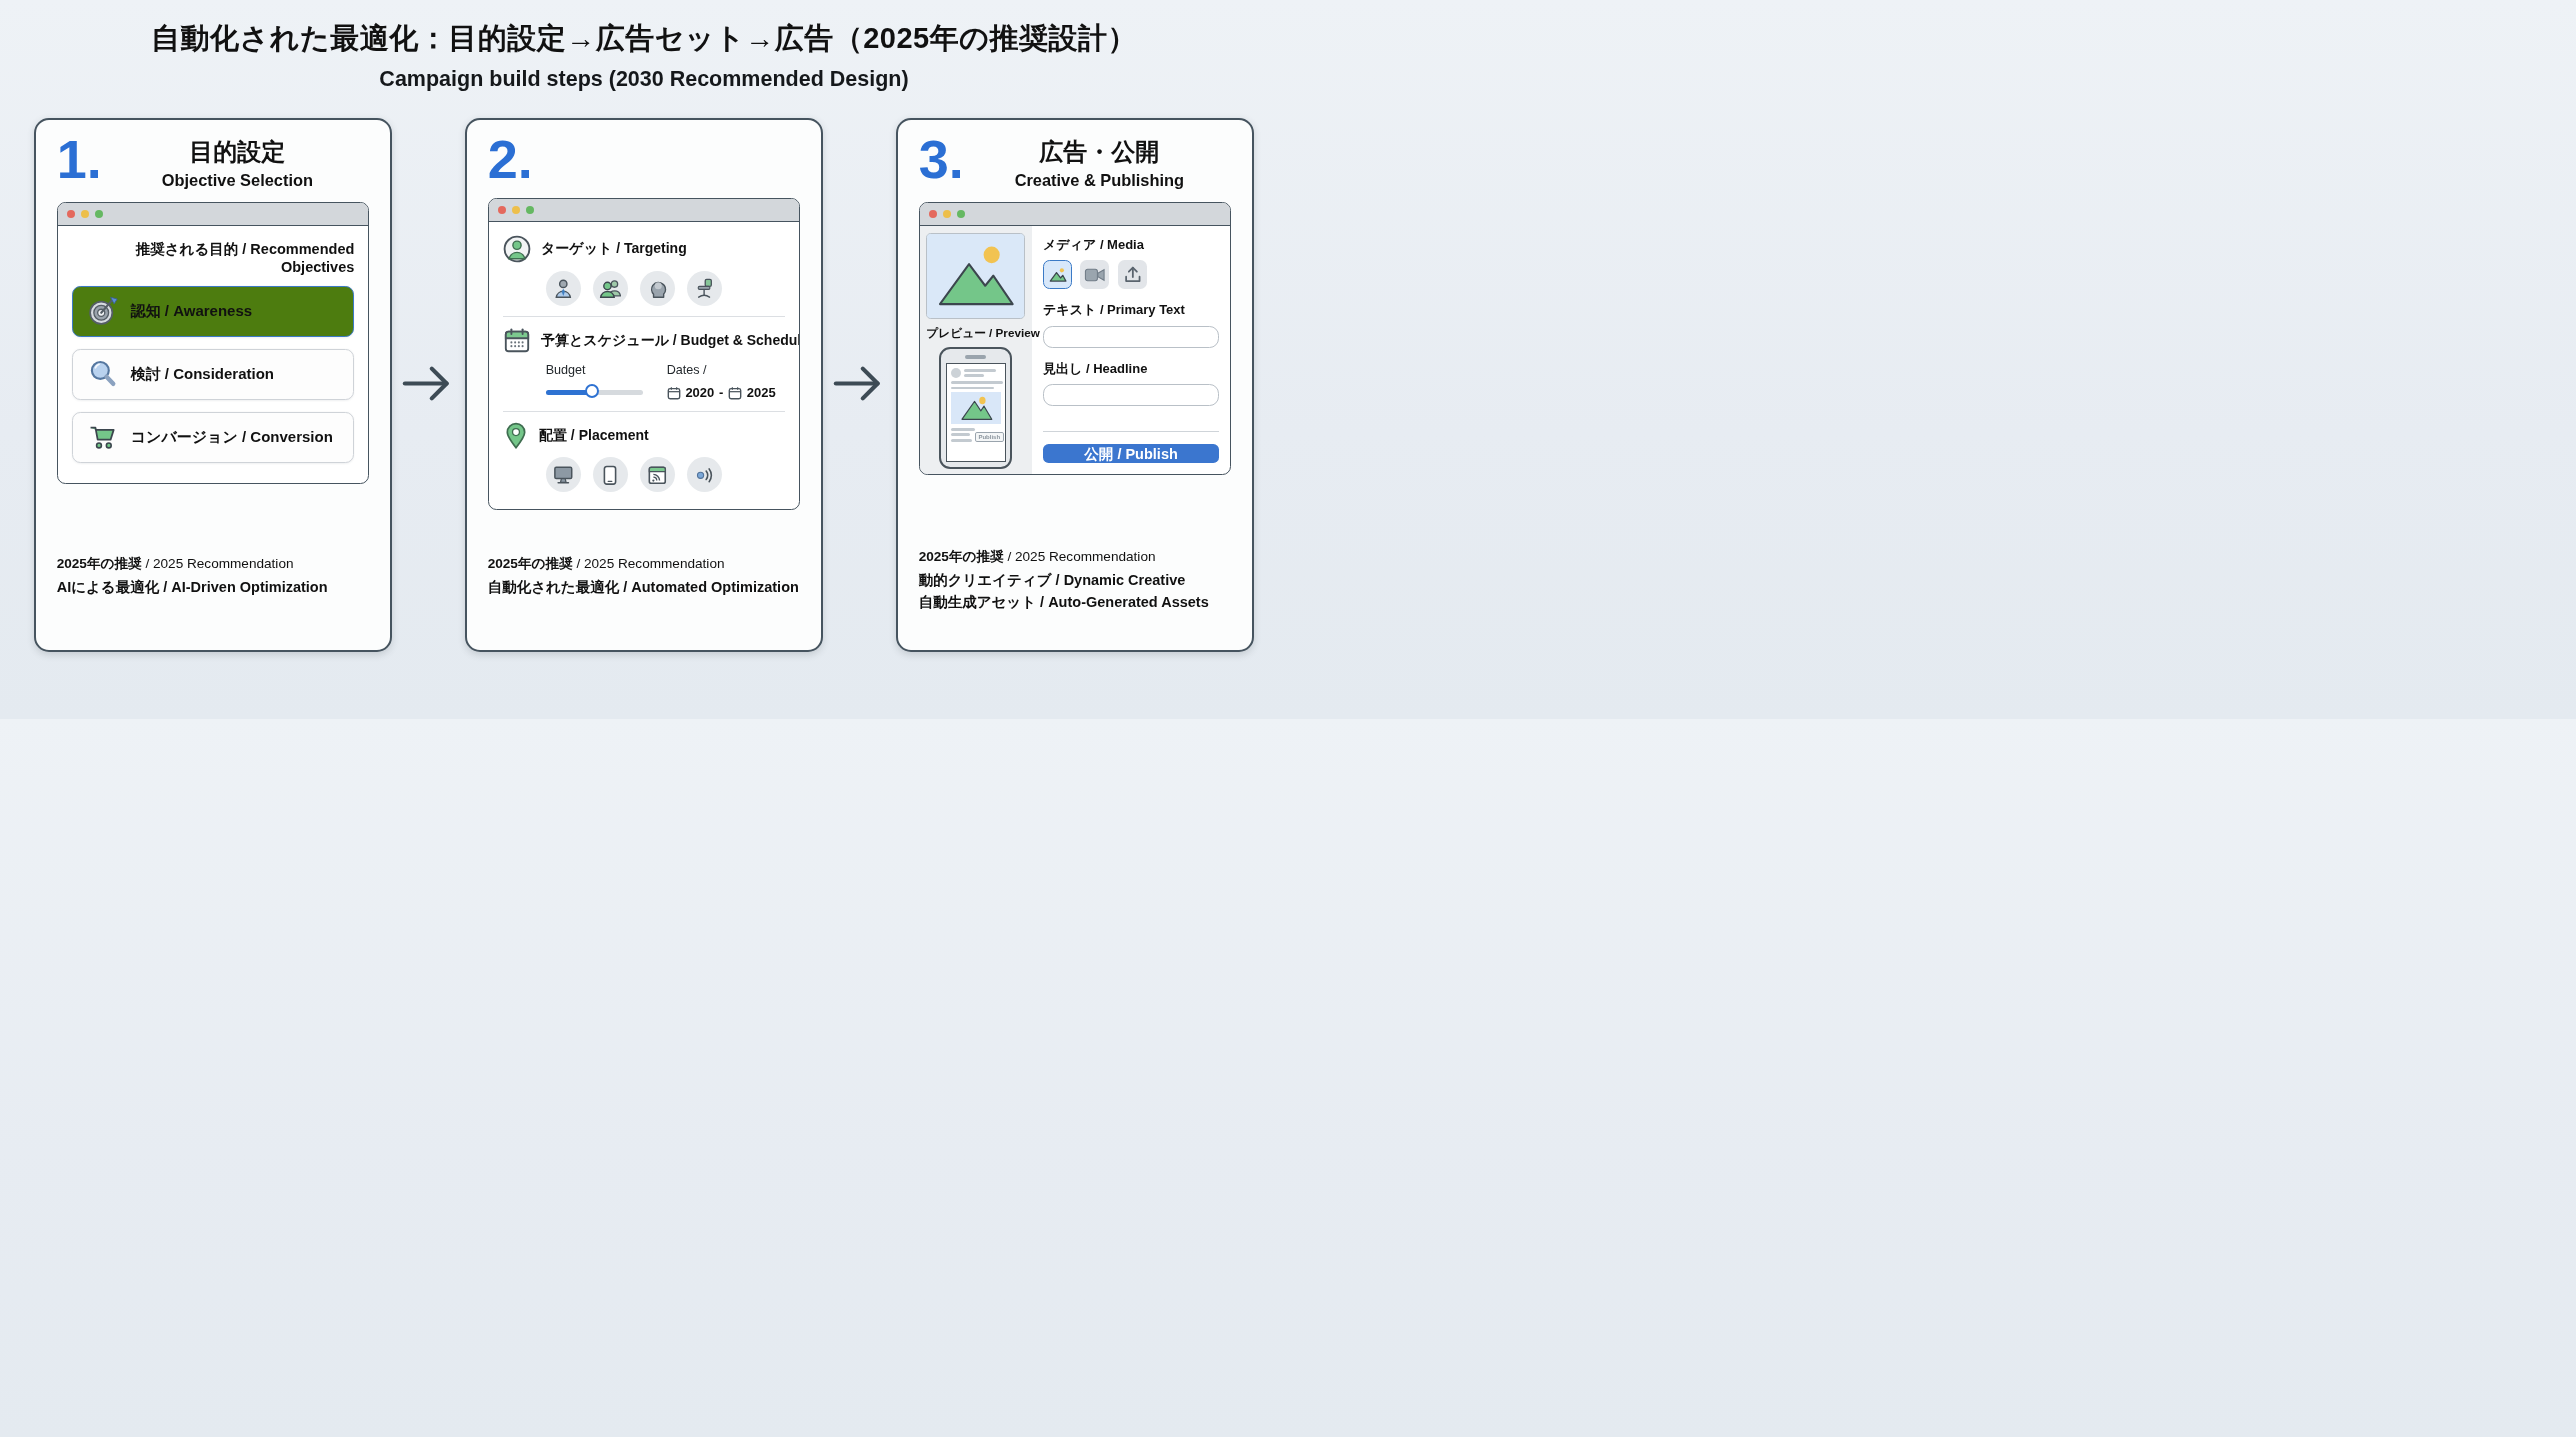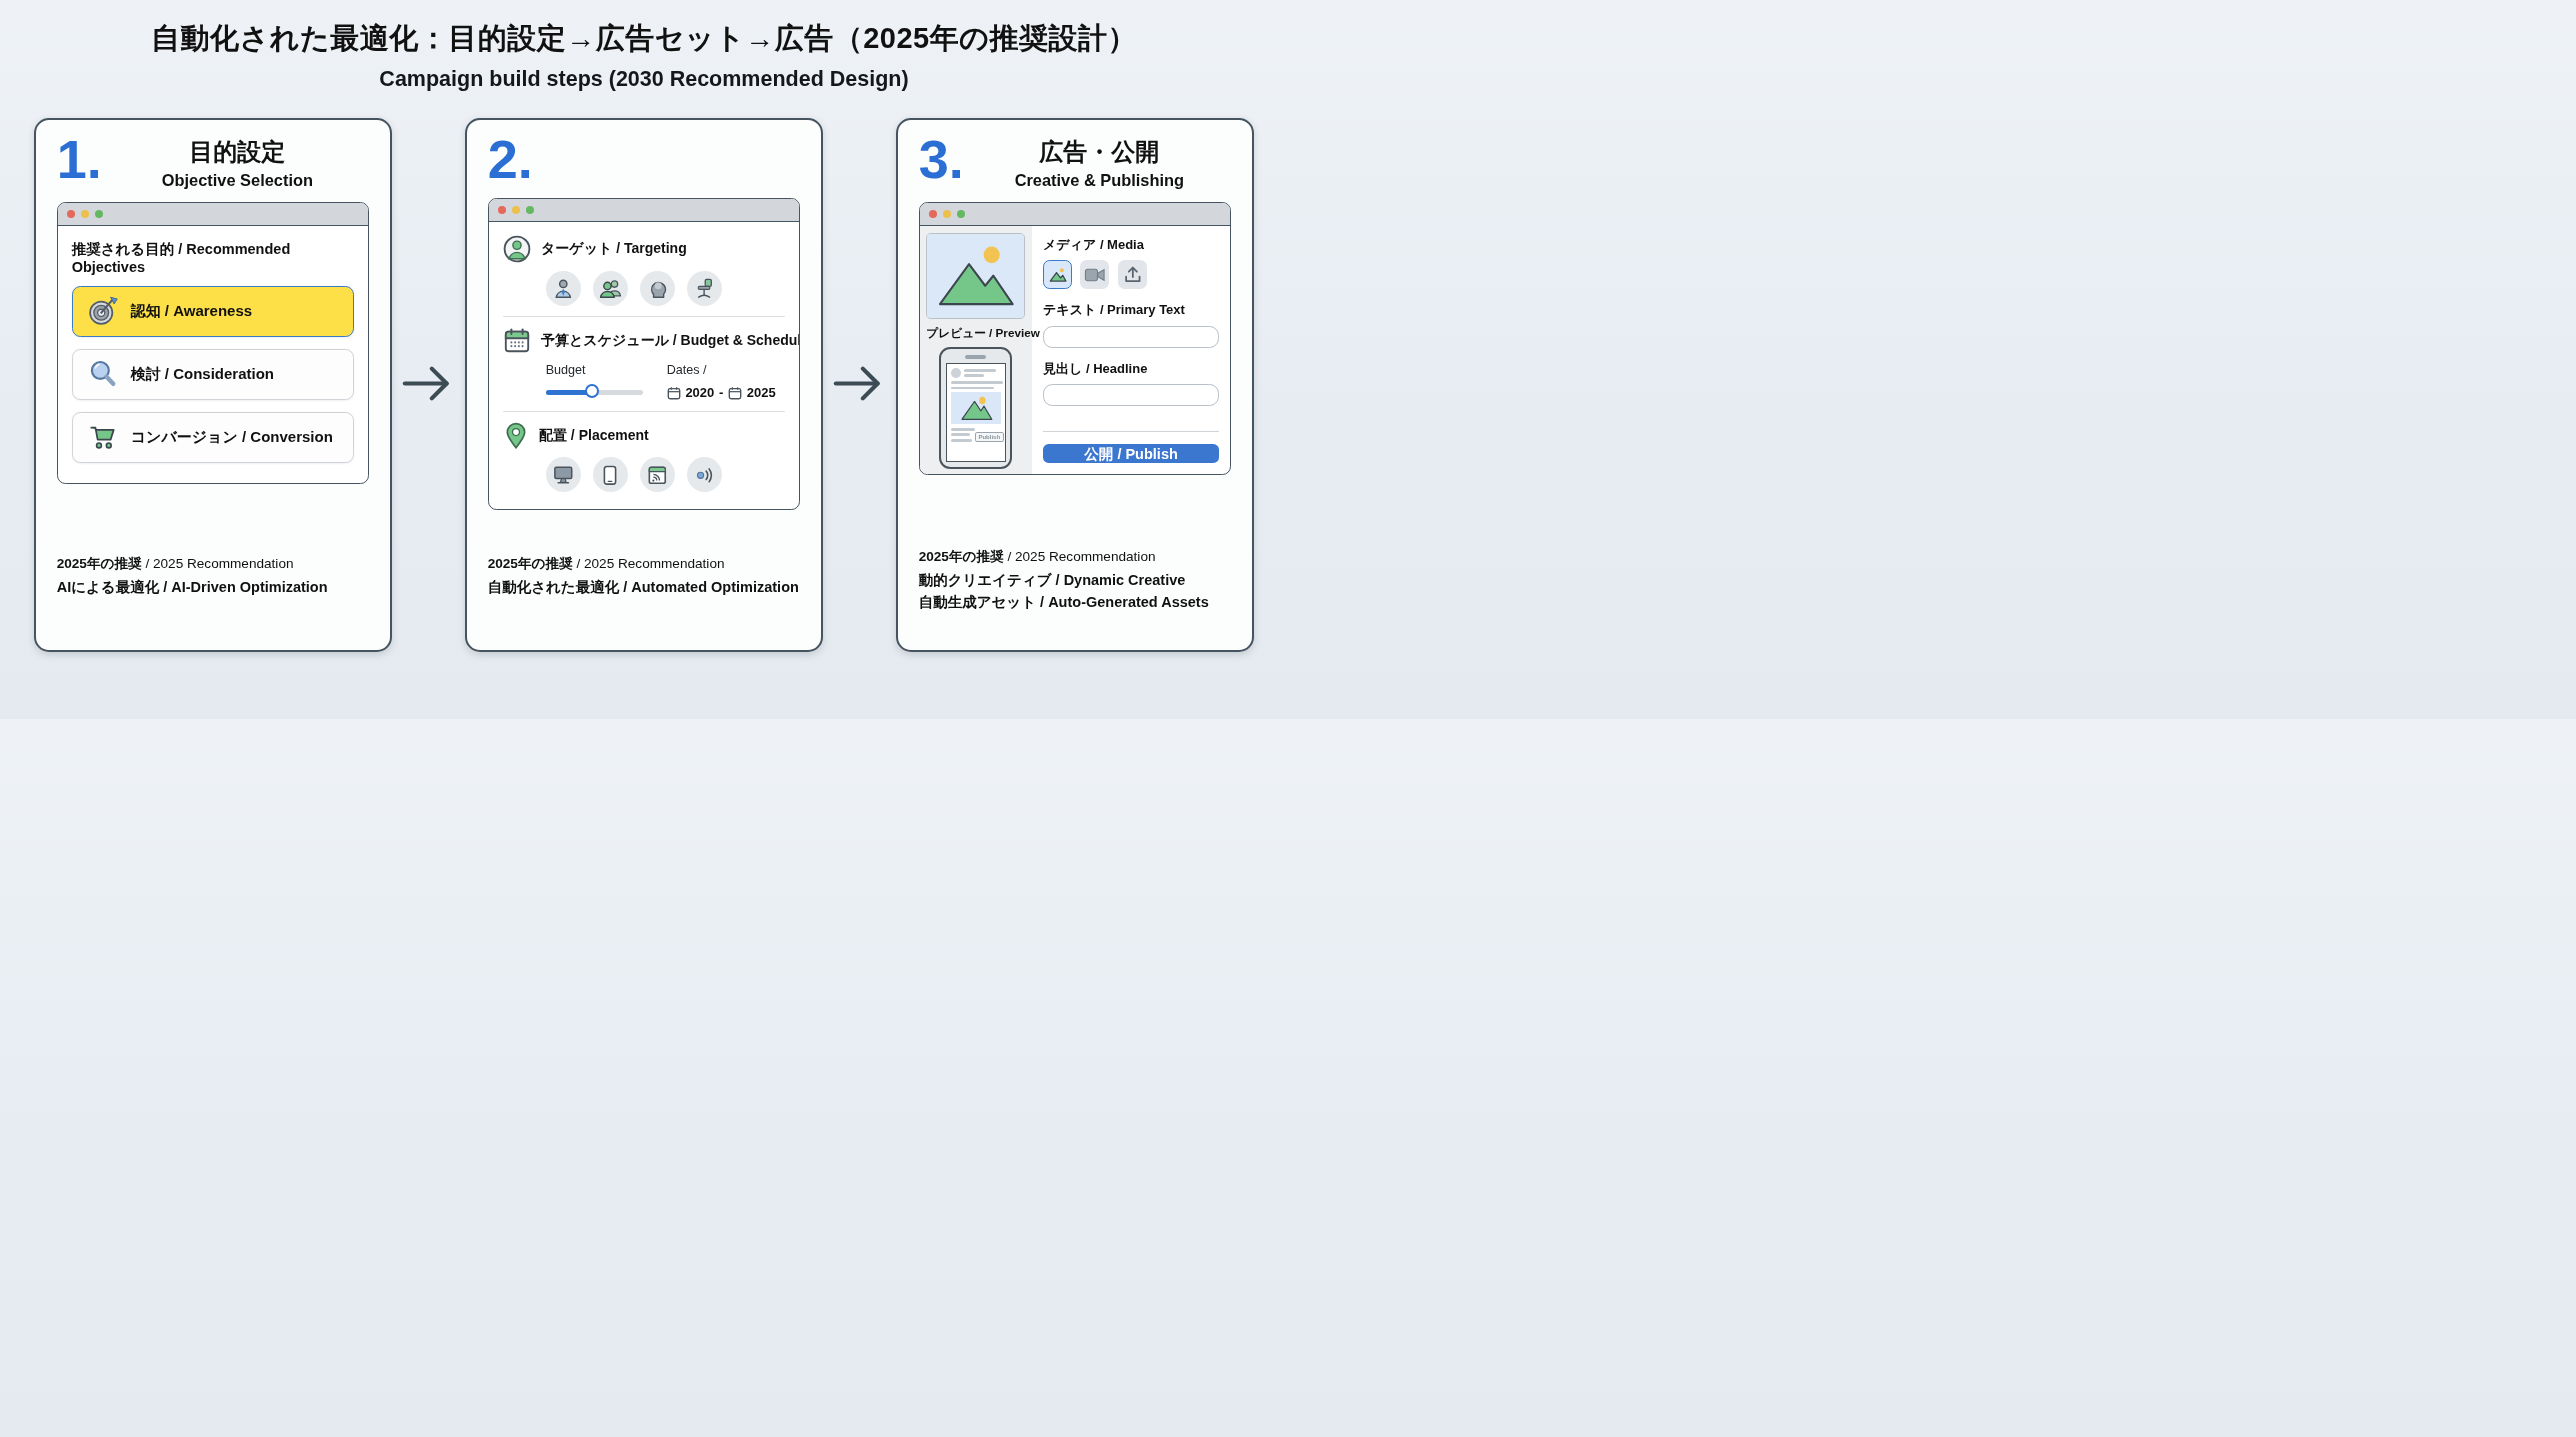--- a/index.html
+++ b/index.html
@@ -23,26 +23,26 @@
   .panel-head{display:flex;align-items:flex-start;}
   .num{font-size:54px;font-weight:800;line-height:.95;color:#2b6fd4;margin:1.9px 0 0 3.7px;}
   .ptitle{flex:1;text-align:center;padding-top:3.7px;}
   .ptitle .jp{font-size:24px;font-weight:800;}
   .ptitle .en{font-size:16.4px;font-weight:700;margin-top:2.8px;}
   .window{margin:12px 3.7px 0;border:1.9px solid #46545f;border-radius:8.4px;overflow:hidden;background:#fff;}
   .titlebar{height:22.5px;background:#d3d7db;border-bottom:1.9px solid #46545f;display:flex;align-items:center;padding-left:9.4px;gap:5.6px;}
   .dot{width:8.4px;height:8.4px;border-radius:50%;display:inline-block;}
   .dot.r{background:#e4695d;} .dot.y{background:#edbf4b;} .dot.g{background:#65b862;}
   
-  .wbody1{padding:11.2px 14px 20.6px;}
+  .wbody1{padding:11.2px 14px 20.6px;text-align:right;}
   .whead{font-size:14.5px;font-weight:700;margin:1.9px 0 11.2px;}
   .opt{display:flex;align-items:center;gap:12px;height:49px;border:1.4px solid #cfd3d8;border-radius:8.4px;
        background:#fdfdfd;padding-left:14px;margin-bottom:12px;box-shadow:0 0.9px 1.9px rgba(70,80,90,.08);}
   .opt:last-child{margin-bottom:0;}
-  .opt.sel{background:#fde047;border:1.9px solid #3b7ac6;}
+  .opt.sel{background:#4d7c0f;border:1.9px solid #3b7ac6;}
   .opt .lbl{font-size:15px;font-weight:700;}
   
   .wbody2{padding:9.4px 14px 13px;}
   .sec{display:flex;align-items:center;gap:10.3px;margin:3.7px 0 7.5px;}
   .sec .lbl{font-size:14px;font-weight:700;white-space:nowrap;}
   .chips{display:flex;gap:12px;margin:0 0 3.7px 43px;}
   .chip{width:35px;height:35px;border-radius:50%;background:#e6e9ec;display:flex;align-items:center;justify-content:center;}
   .w2hr{border:none;border-top:1.4px solid #dcdfe3;margin:10.3px 0;}
   .bdrow{display:flex;margin-left:43px;gap:24px;}
   .bdcol{flex:0 0 auto;}

